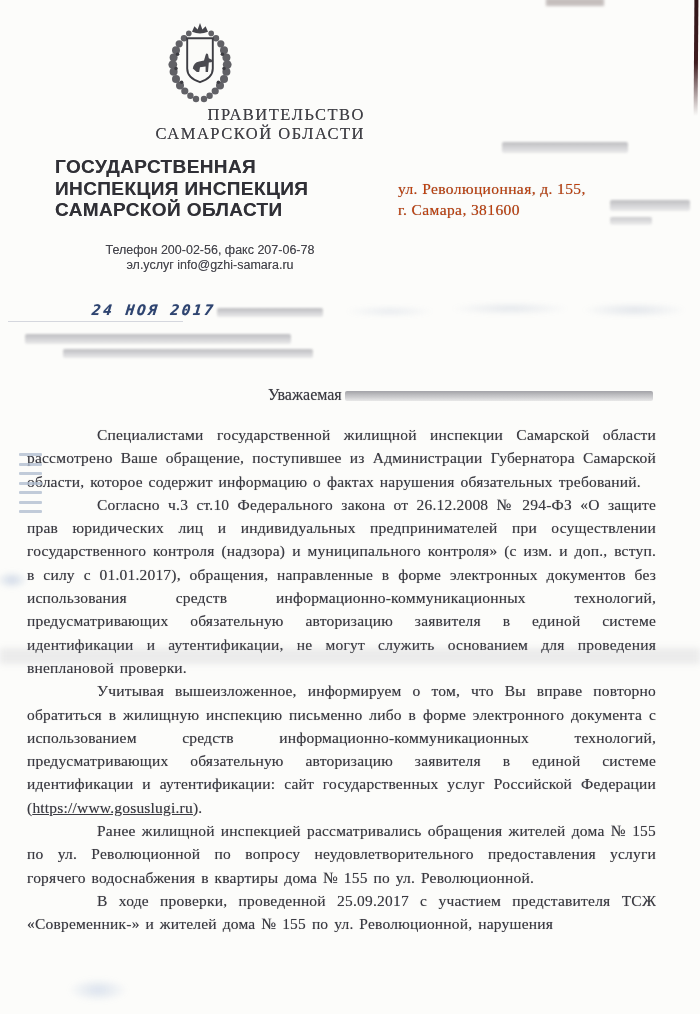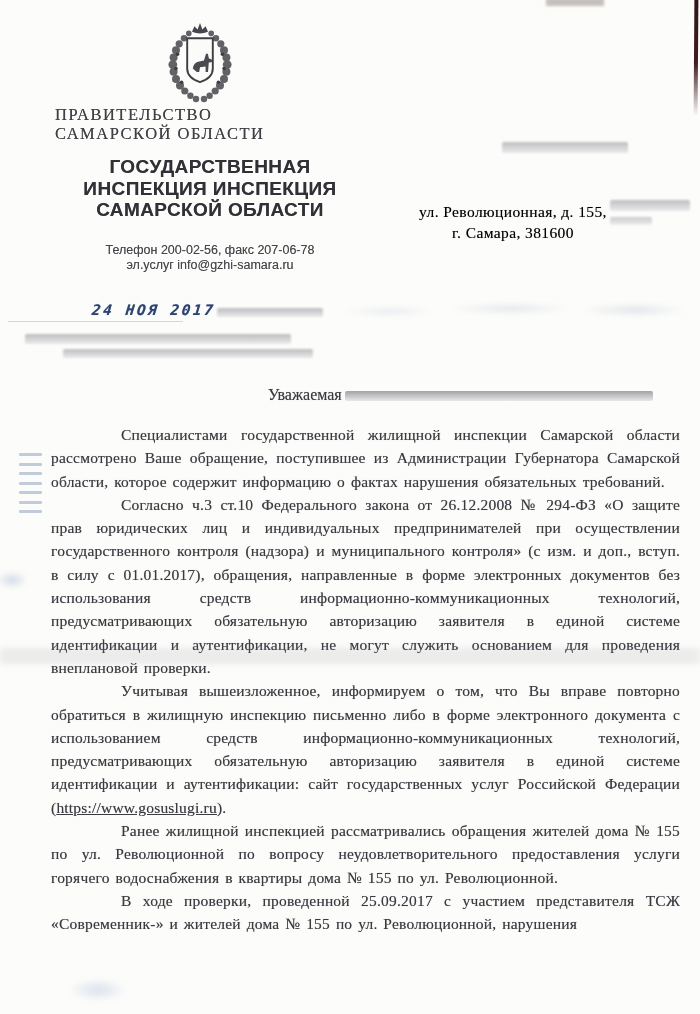--- a/index.html
+++ b/index.html
@@ -4,65 +4,64 @@
 <style>
   html,body{margin:0;padding:0;background:#e9e9e7;}
   .page{
     position:relative;width:700px;height:1014px;margin:0 auto;
     background:#fcfcfa;overflow:hidden;
     font-family:"Liberation Serif","DejaVu Serif",serif;
   }
   
   .emblem{position:absolute;left:160px;top:18px;width:80px;height:90px;}
   .gov-name{
-    position:absolute;left:55px;top:106px;width:310px;text-align:left;
+    position:absolute;left:55px;top:106px;width:310px;text-align:right;
     font-size:16.5px;line-height:18.5px;letter-spacing:1.5px;color:#3f3f45;
     text-shadow:0 0 .6px rgba(63,63,69,.7);
   }
   .agency-name{
-    position:absolute;left:55px;top:156px;width:310px;text-align:center;
+    position:absolute;left:55px;top:156px;width:310px;text-align:left;
     font-family:"Liberation Sans","DejaVu Sans",sans-serif;
     font-weight:bold;font-size:19px;line-height:21.5px;letter-spacing:.4px;
     color:#303036;text-shadow:0 0 .5px rgba(48,48,54,.6);
   }
   .contacts{
     position:absolute;left:55px;top:243px;width:310px;text-align:center;
     font-family:"Liberation Sans","DejaVu Sans",sans-serif;
     font-size:12.5px;line-height:14.5px;color:#45454c;
     text-shadow:0 0 .5px rgba(69,69,76,.55);
   }
   .date-stamp{
     position:absolute;left:92px;top:302px;
     font-family:"DejaVu Sans Mono",monospace;
     font-style:italic;font-weight:bold;font-size:14.5px;letter-spacing:2.5px;
     color:#2e4470;transform:skewX(-6deg);
     text-shadow:0 0 .7px rgba(46,68,112,.6);
   }
   .recipient{
-    position:absolute;left:398px;top:201px;width:230px;text-align:center;
-    font-size:15.5px;line-height:21px;letter-spacing:.4px;color:#000000;
+    position:absolute;left:398px;top:178px;width:230px;text-align:left;
+    font-size:15.5px;line-height:21px;letter-spacing:.4px;color:#c2410c;
     text-shadow:0 0 .7px rgba(62,62,71,.6);
   }
   
   .salutation{
     position:absolute;left:268px;top:386px;font-size:16px;color:#3a3a41;
     text-shadow:0 0 .7px rgba(58,58,65,.6);white-space:nowrap;text-align:right;
   }
   .salutation .redact-inline{
     display:inline-block;width:308px;height:10px;margin-left:3px;
     vertical-align:-1px;border-radius:2px;
     background:linear-gradient(180deg,rgba(125,125,133,.70),rgba(185,185,192,.30));
     filter:blur(.7px);
   }
   .body-text{
     position:absolute;left:27px;top:423px;width:629px;
     font-size:15.5px;line-height:23.3px;letter-spacing:.2px;word-spacing:1.8px;
     color:#3a3a41;text-align:justify;
     text-shadow:0 0 .7px rgba(58,58,65,.55);
-    margin-left:24px;
   }
   .body-text p{margin:0;text-indent:70px;}
   .url{text-decoration:underline;}
   
   .redact{
     position:absolute;border-radius:2px;
     background:linear-gradient(180deg,rgba(140,140,148,.55),rgba(192,192,199,.30));
     filter:blur(.8px);pointer-events:none;
   }
   .margin-marks{position:absolute;left:19px;top:453px;width:24px;pointer-events:none;}

